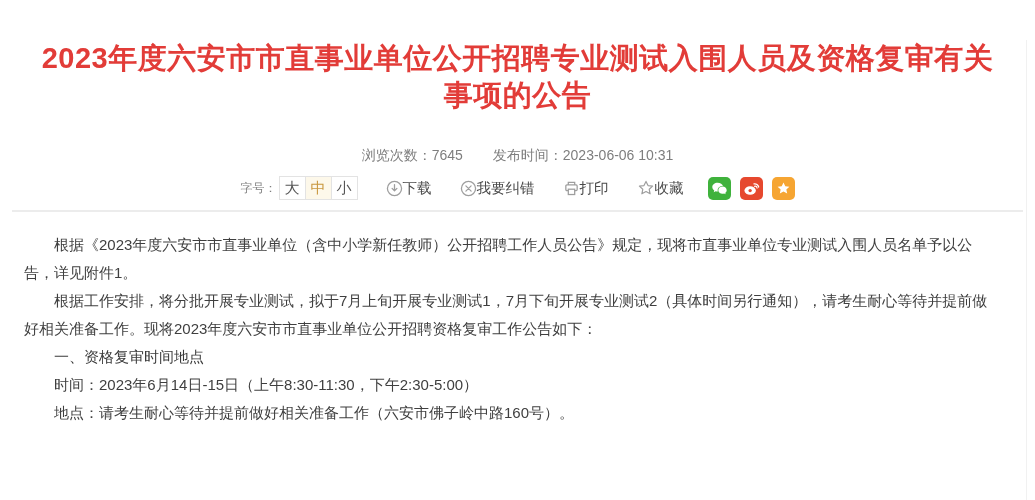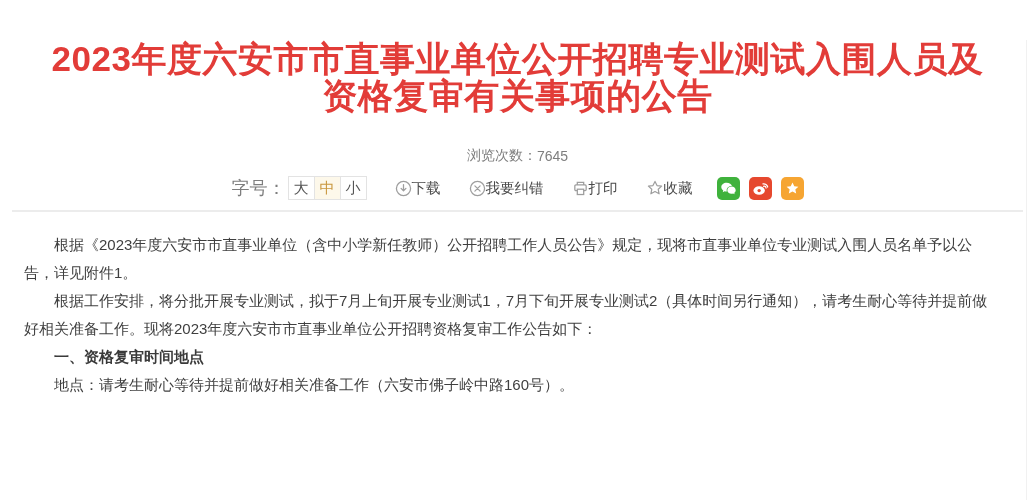--- a/index.html
+++ b/index.html
@@ -11,44 +11,44 @@
   .page { position: relative; width: 1035px; height: 500px; background: #fff; }
   .page-edge {
     position: absolute; top: 0; right: 8px; width: 1px; height: 100%;
     background: #f1f1f1;
   }
 
   
   .title {
     margin: 40px 38px 0;
     text-align: center;
-    font-size: 35px;
+    font-size: 29px;
     line-height: 37px;
     font-weight: bold;
     letter-spacing: 0.5px;
   }
 
   
   .meta-row {
     margin-top: 32px;
     display: flex; justify-content: center; align-items: center;
     gap: 30px;
     font-size: 14px; color: #7e7e7e;
     height: 20px;
   }
-  .meta-item { display: flex; align-items: center; }
+  .meta-item { display: flex; }
 
   
   .toolbar-row {
     margin-top: 9px;
     display: flex; justify-content: center; align-items: center;
     gap: 28px; height: 26px;
   }
   .fontsize-widget { display: flex; align-items: center; }
-  .fontsize-label { font-size: 18px; color: #7e7e7e; margin-right: 2px; }
+  .fontsize-label { font-size: 12px; color: #7e7e7e; margin-right: 2px; }
   .fs-group { display: flex; }
   .fs-btn {
     width: 27px; height: 24px; line-height: 22px; text-align: center;
     border: 1px solid #e3e3e3; background: #fff;
     font-size: 15px; color: #555; cursor: pointer;
   }
   .fs-btn + .fs-btn { margin-left: -1px; }
   .fs-btn.active { background: #fdf8ea; position: relative; z-index: 1; }
 
   .tool-link {
@@ -73,34 +73,38 @@
   }
 
   
   .article {
     padding: 19px 38px 0 24px;
     font-size: 15px;
     line-height: 28px;
     color: #3f3f3f;
   }
   .article p { text-indent: 2em; }
-  .article p.section-head { font-weight: bold; color: #3a3a3a; }
+  .article p.section-head { font-weight: normal; color: #3a3a3a; }
 </style>
 </head>
 <body>
 
 <div class="page">
   <div class="page-edge"></div>
 
   <h1 class="title" style="color: rgb(226, 60, 56);">2023年度六安市市直事业单位公开招聘专业测试入围人员及资格复审有关事项的公告</h1>
 
   <div class="meta-row">
     <span class="meta-item">
       <span>浏览次数：</span>
       <span>7645</span>
+    </span>
+    <span class="meta-item">
+      <span>发布时间：</span>
+      <span>2023-06-06 10:31</span>
     </span>
   </div>
 
   <div class="toolbar-row">
 
     <div class="fontsize-widget">
       <span class="fontsize-label">字号：</span>
       <span class="fs-group">
         <span class="fs-btn">大</span>
         <span class="fs-btn active" style="color: rgb(201, 151, 62);">中</span>
@@ -176,15 +180,16 @@
       </span>
     </div>
   </div>
 
   <div class="divider"></div>
 
   <div class="article">
     <p>根据《2023年度六安市市直事业单位（含中小学新任教师）公开招聘工作人员公告》规定，现将市直事业单位专业测试入围人员名单予以公告，详见附件1。</p>
     <p>根据工作安排，将分批开展专业测试，拟于7月上旬开展专业测试1，7月下旬开展专业测试2（具体时间另行通知），请考生耐心等待并提前做好相关准备工作。现将2023年度六安市市直事业单位公开招聘资格复审工作公告如下：</p>
     <p class="section-head">一、资格复审时间地点</p>
+    <p>时间：2023年6月14日-15日（上午8:30-11:30，下午2:30-5:00）</p>
     <p>地点：请考生耐心等待并提前做好相关准备工作（六安市佛子岭中路160号）。</p>
   </div>
 </div>
 
 </body></html>

